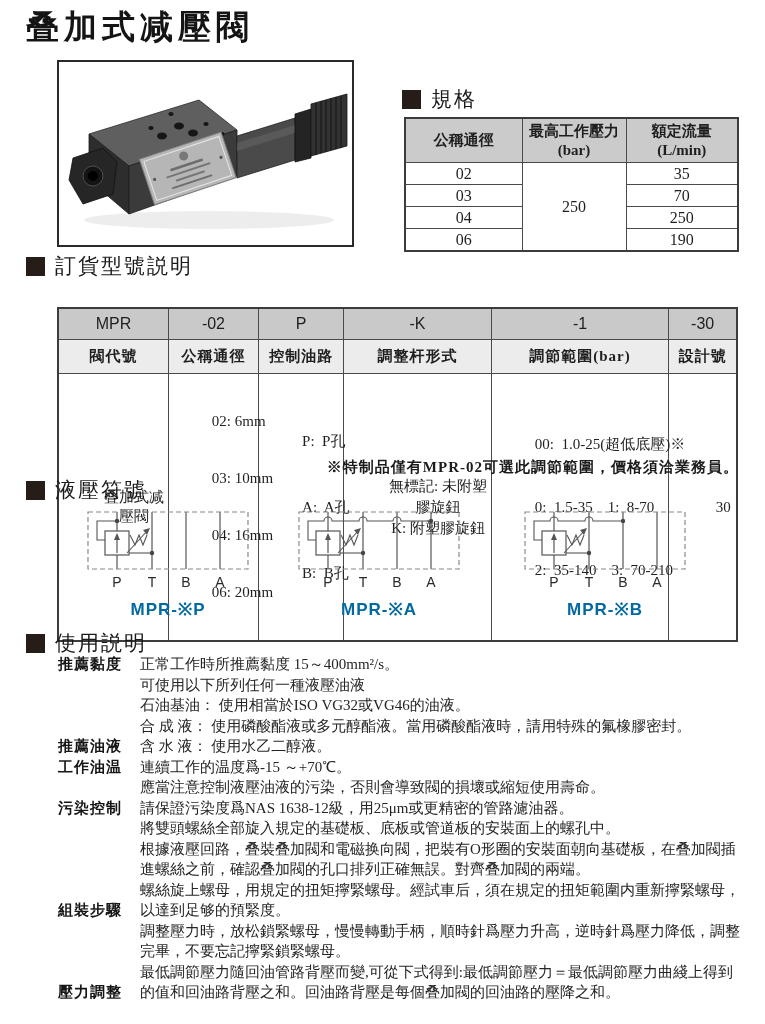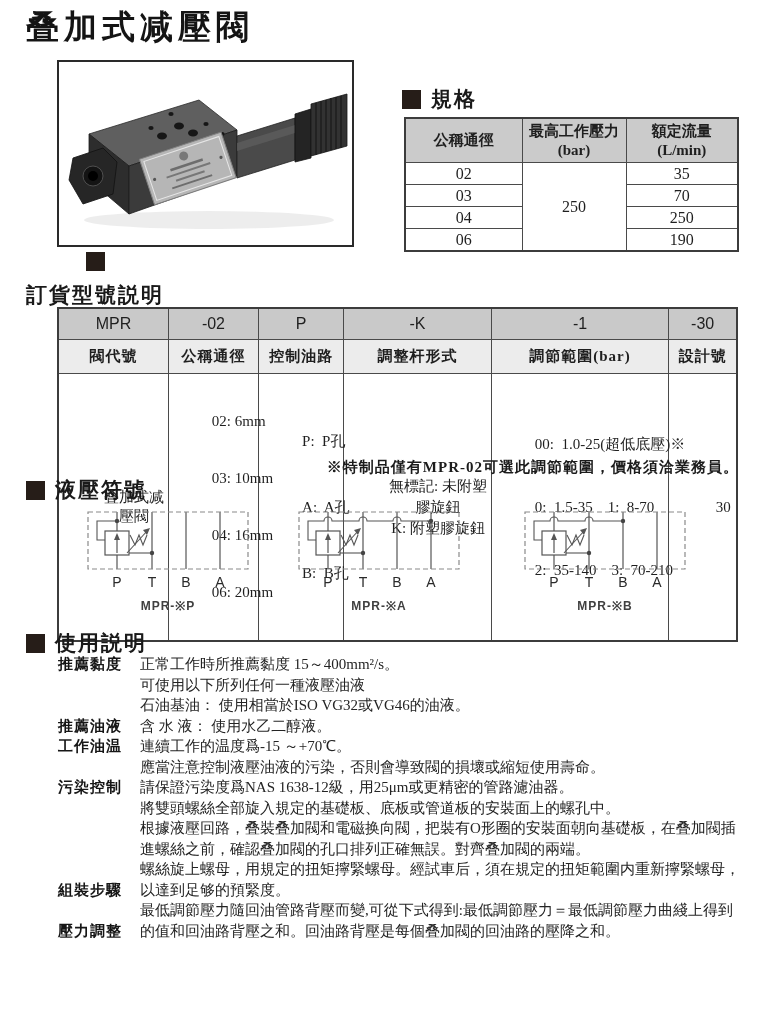--- a/index.html
+++ b/index.html
@@ -6,21 +6,21 @@
   #page{position:relative;width:765px;height:1024px;background:#fff;overflow:hidden;
         font-family:"Liberation Serif",serif;color:#1f1f1f;}
 
   
   .page-title{position:absolute;left:26px;top:5px;font-family:"Liberation Sans",sans-serif;
               font-weight:bold;font-size:33px;letter-spacing:5px;color:#141414;}
 
   
   .sec-head{position:absolute;display:flex;align-items:center;gap:10px;}
   .sec-head .sq{width:19px;height:19px;background:#261d18;flex:none;}
-  .sec-head .txt{font-family:"Liberation Sans",sans-serif;font-weight:bold;
+  .sec-head .txt{font-family:"Liberation Sans",sans-serif;font-weight:normal;
                  font-size:21px;letter-spacing:2px;color:#1a1a1a;white-space:nowrap;}
 
   
   .photo-box{position:absolute;left:57px;top:60px;width:293px;height:183px;
              border:2px solid #2a2a2a;background:#fff;}
 
   
   .spec-table{position:absolute;left:404px;top:117px;border-collapse:collapse;
               table-layout:fixed;width:333px;border:2px solid #3c3c3c;}
   .spec-table td{border:1px solid #4a4a4a;text-align:center;vertical-align:middle;padding:0;}
@@ -38,22 +38,22 @@
   .cell-left{display:inline-block;text-align:left;line-height:19px;white-space:pre;}
   .cell-center{line-height:21px;}
   .cell-ranges{display:inline-block;text-align:left;line-height:21px;white-space:pre;}
 
   .ord-note{position:absolute;right:26px;top:458px;font-size:15px;font-weight:600;
             letter-spacing:1px;color:#1c1c1c;white-space:nowrap;}
 
   
   .diagram{position:absolute;top:510px;width:164px;text-align:center;}
   .diagram svg{display:block;margin:0 auto;}
-  .dname{font-family:"Liberation Sans",sans-serif;font-weight:bold;font-size:12px;
-         letter-spacing:1px;color:#404040;margin-top:3px;}
+  .dname{font-family:"Liberation Sans",sans-serif;font-weight:bold;font-size:17px;
+         letter-spacing:1px;color:#0369a1;margin-top:3px;}
 
   
   .usage{position:absolute;left:58px;top:654px;width:684px;}
   .u-item{display:flex;align-items:flex-end;}
   .u-label{flex:none;width:82px;font-family:"Liberation Sans",sans-serif;font-weight:bold;
            font-size:15px;line-height:20.5px;color:#161616;letter-spacing:1px;}
   .u-lines{flex:1;font-size:15px;line-height:20.5px;color:#242424;}
 </style>
 </head>
 <body>
@@ -150,21 +150,21 @@
       <td class="dt">04</td>
       <td class="dt">250</td>
     </tr>
     <tr>
       <td class="dt">06</td>
       <td class="dt">190</td>
     </tr>
   </tbody>
     </table>
 
-  <div class="sec-head" style="left:26px;top:252px;flex-direction:column;">
+  <div class="sec-head" style="left:26px;top:252px;">
     <span class="sq"></span>
     <span class="txt">訂貨型號説明</span>
   </div>
 
   <table class="ord-table">
     <colgroup>
       <col style="width:110px">
         <col style="width:90px">
         <col style="width:85px">
       <col style="width:147px">
@@ -325,20 +325,21 @@
       <div class="u-label">推薦黏度</div>
       <div class="u-lines">
         <div>正常工作時所推薦黏度 15～400mm²/s。</div>
       </div>
     </div>
     <div class="u-item">
       <div class="u-label">推薦油液</div>
       <div class="u-lines">
         <div>可使用以下所列任何一種液壓油液</div>
         <div>石油基油：  使用相當於ISO  VG32或VG46的油液。</div>
+        <div>合 成 液：  使用磷酸酯液或多元醇酯液。當用磷酸酯液時，請用特殊的氟橡膠密封。</div>
         <div>含 水 液：  使用水乙二醇液。</div>
       </div>
     </div>
     <div class="u-item">
       <div class="u-label">工作油温</div>
       <div class="u-lines">
         <div>連續工作的温度爲-15 ～+70℃。</div>
       </div>
     </div>
     <div class="u-item">
@@ -352,18 +353,19 @@
       <div class="u-label">組裝步驟</div>
       <div class="u-lines">
         <div>將雙頭螺絲全部旋入規定的基礎板、底板或管道板的安裝面上的螺孔中。</div>
         <div>根據液壓回路，叠裝叠加閥和電磁换向閥，把裝有O形圈的安裝面朝向基礎板，在叠加閥插進螺絲之前，確認叠加閥的孔口排列正確無誤。對齊叠加閥的兩端。</div>
         <div>螺絲旋上螺母，用規定的扭矩擰緊螺母。經試車后，須在規定的扭矩範圍内重新擰緊螺母，以達到足够的預緊度。</div>
       </div>
     </div>
     <div class="u-item">
       <div class="u-label">壓力調整</div>
       <div class="u-lines">
+        <div>調整壓力時，放松鎖緊螺母，慢慢轉動手柄，順時針爲壓力升高，逆時針爲壓力降低，調整完畢，不要忘記擰緊鎖緊螺母。</div>
         <div>最低調節壓力隨回油管路背壓而變,可從下式得到:最低調節壓力＝最低調節壓力曲綫上得到的值和回油路背壓之和。回油路背壓是每個叠加閥的回油路的壓降之和。</div>
       </div>
     </div>
   </div>
 
 </div>
 
 </body></html>

